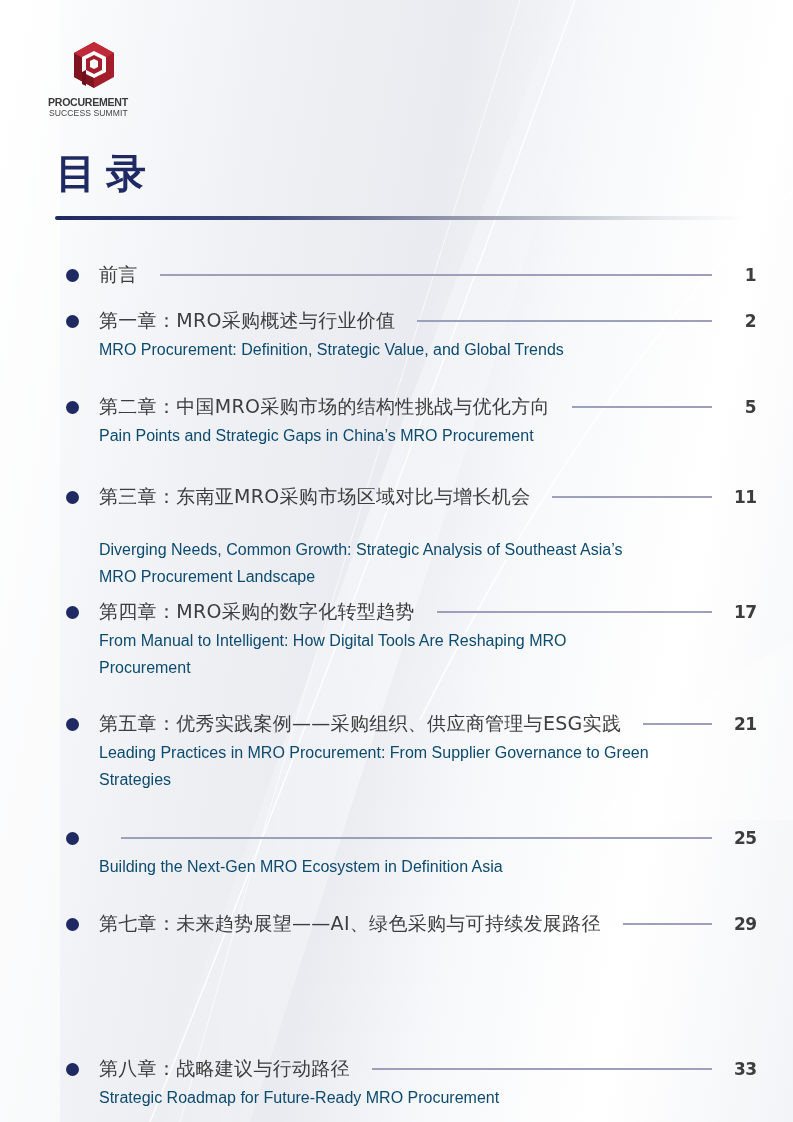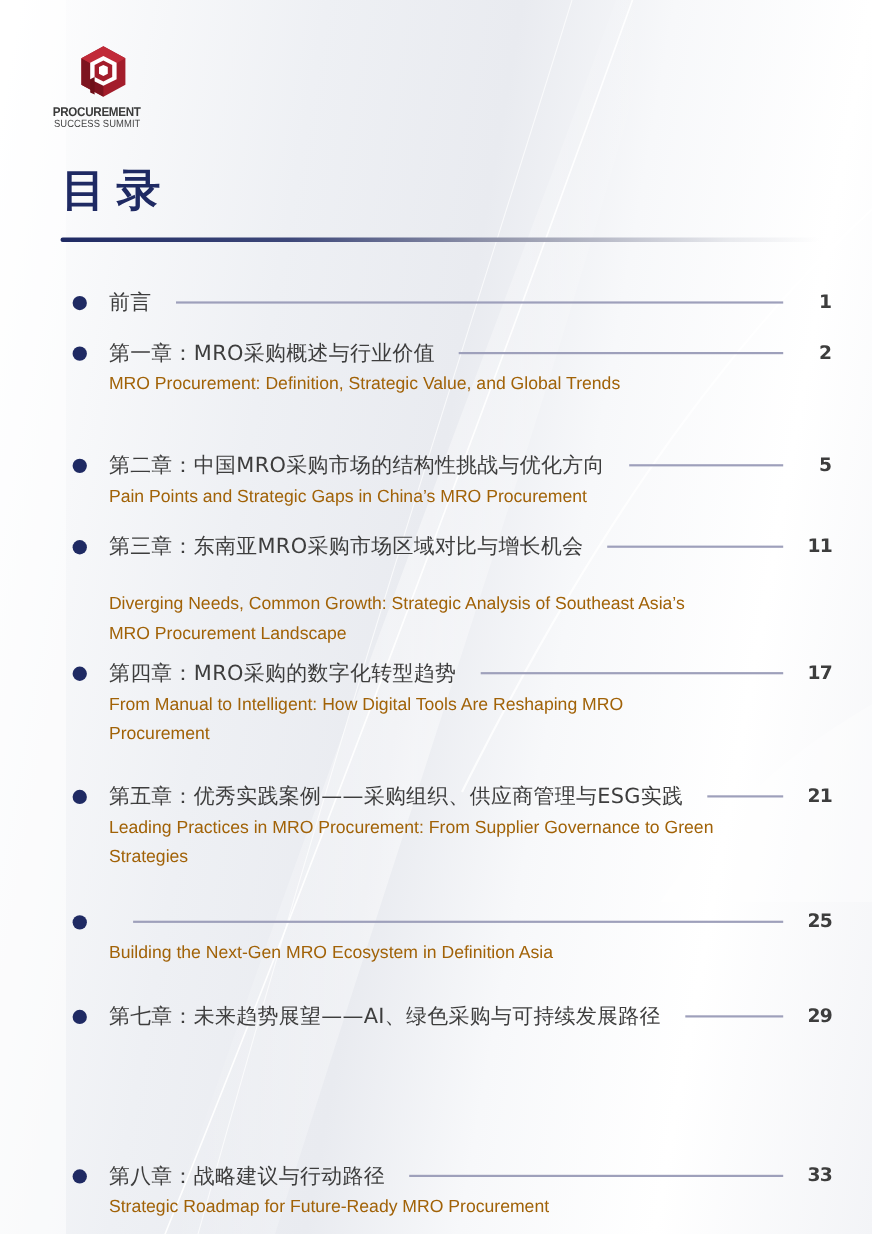--- a/index.html
+++ b/index.html
@@ -115,21 +115,21 @@
       font-weight: bold;
       color: #3d3d3d;
       width: 22px;
       text-align: right;
       letter-spacing: -0.5px;
     }
     .toc-sub {
       margin-left: 33px;
       font-family: "Liberation Sans", sans-serif;
       font-size: 16px;
-      color: #a16207;
+      color: #0c4a6e;
       line-height: 27px;
       width: 560px;
     }
   </style>
 </head>
 <body>
 
 <svg class="bg-decor" width="793" height="1122" viewBox="0 0 793 1122">
   <defs>
     <linearGradient id="band" x1="0" y1="0" x2="1" y2="0">
@@ -177,21 +177,21 @@
   <div class="toc-entry" style="top:306px;">
     <div class="toc-row">
       <span class="bullet"></span>
       <span class="toc-title">第一章：MRO采购概述与行业价值</span>
       <span class="toc-line"></span>
       <span class="toc-page">2</span>
     </div>
     <div class="toc-sub">MRO Procurement: Definition, Strategic Value, and Global Trends</div>
   </div>
 
-  <div class="toc-entry" style="top:408px;">
+  <div class="toc-entry" style="top:392px;">
     <div class="toc-row">
       <span class="bullet"></span>
       <span class="toc-title">第二章：中国MRO采购市场的结构性挑战与优化方向</span>
       <span class="toc-line"></span>
       <span class="toc-page">5</span>
     </div>
     <div class="toc-sub">Pain Points and Strategic Gaps in China’s MRO Procurement</div>
   </div>
 
   <div class="toc-entry" style="top:482px;">

